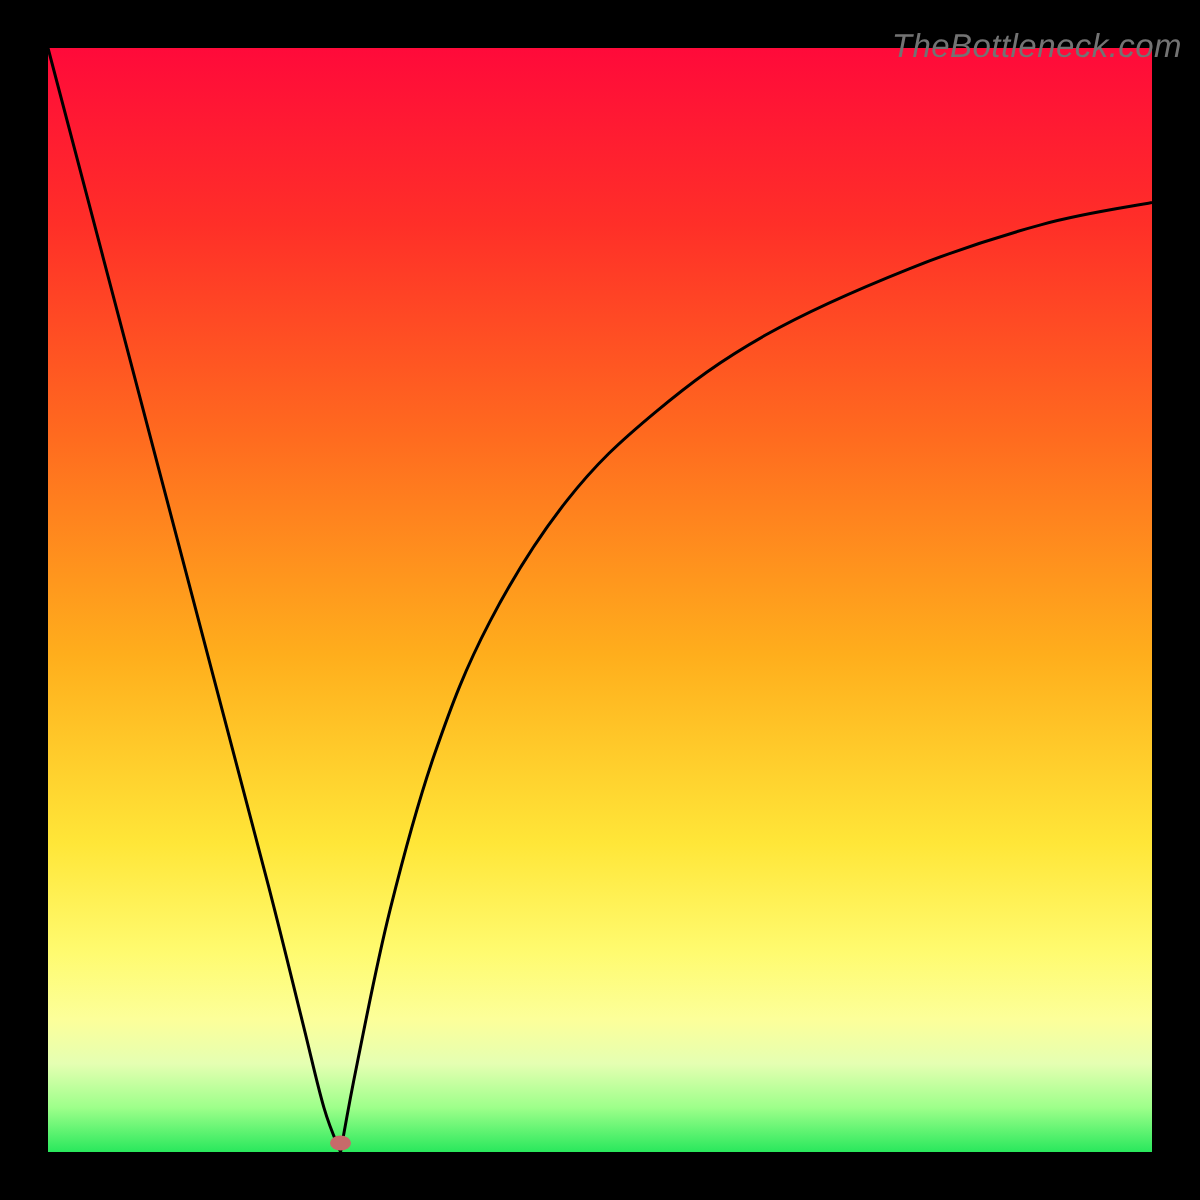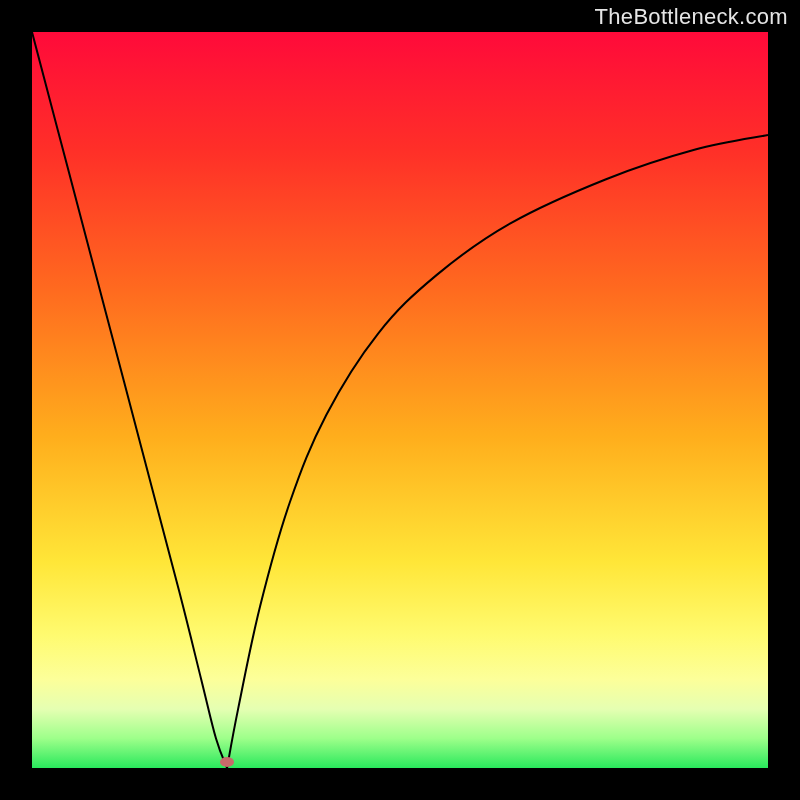--- a/index.html
+++ b/index.html
@@ -30,26 +30,27 @@
       #ffae1c 55%,
       #ffe638 72%,
       #fffb70 82%,
       #fcff9a 88%,
       #e5ffb2 92%,
       #9dff8a 96%,
       #29e85c 100%);
   }
   .site {
     position: absolute;
-    top: 4px;
+    top: 18px;
     right: 12px;
-    color: #e5e5e5;
+    color: #737373;
     font-size: 22px;
     font-weight: 500;
     letter-spacing: 0.3px;
+    font-style: italic;
   }
   svg.curve {
     position: absolute;
     left: 0;
     top: 0;
     width: 736px;
     height: 736px;
   }
   .marker {
     position: absolute;

